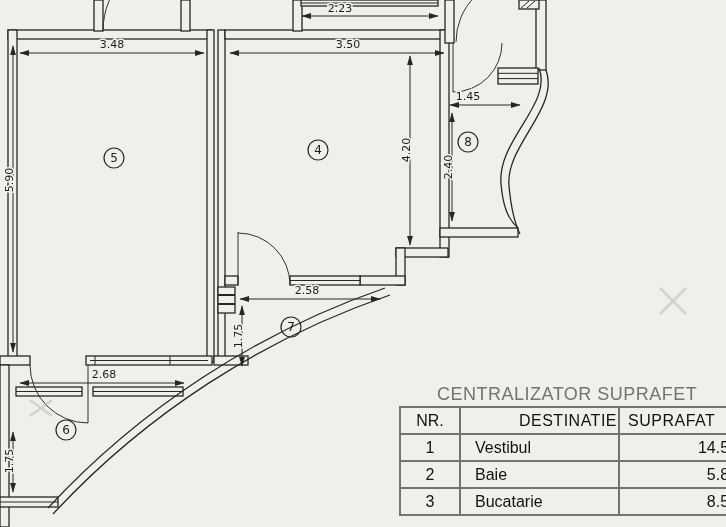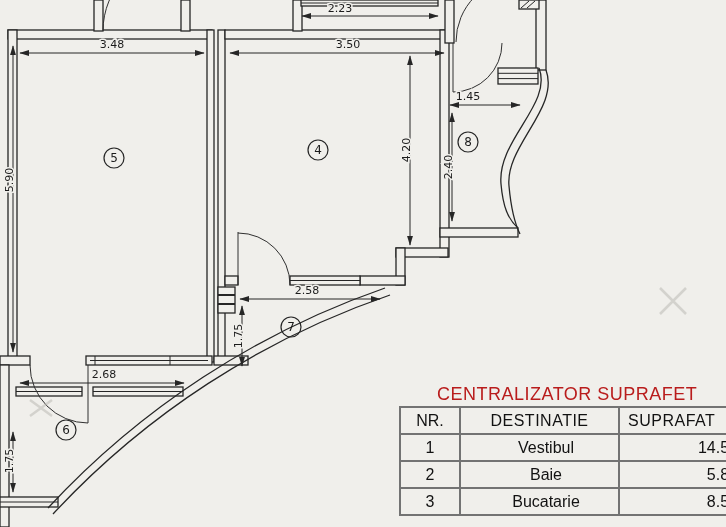--- a/index.html
+++ b/index.html
@@ -15,33 +15,33 @@
   .win{stroke:#262626;stroke-width:1}
   .dim{stroke:#262626;stroke-width:1}
   .dtxt{font:11px "DejaVu Sans",sans-serif;fill:#1b1b1b;paint-order:stroke;stroke:#f0efeb;stroke-width:3px}
   .rnum{font:12px "DejaVu Sans",sans-serif;fill:#1b1b1b}
   .rcirc{fill:none;stroke:#262626;stroke-width:1.2}
   .shaftline{stroke:#262626;stroke-width:2}
   .artifact{stroke:#bcbab4;stroke-width:2.5;opacity:.55;fill:none}
 
   .plan-title{
     position:absolute;left:437px;top:384px;
-    font-size:18px;letter-spacing:.5px;color:#b91c1c;white-space:nowrap;
+    font-size:18px;letter-spacing:.5px;color:#737373;white-space:nowrap;
   }
   .area-table{
     position:absolute;left:399px;top:406px;
     border-collapse:collapse;table-layout:fixed;width:356px;color:#121212;
   }
   .area-table th,.area-table td{
     border:2px solid #737373;font-size:16px;font-weight:400;height:23px;
     overflow:hidden;white-space:nowrap;
   }
   th.c-nr,td.c-nr{width:56px;text-align:center}
-  th.c-dest{width:155px;text-align:center;letter-spacing:.5px}
-  td.c-dest{text-align:center;padding-left:14px}
+  th.c-dest{width:155px;text-align:right;letter-spacing:.5px}
+  td.c-dest{text-align:left;padding-left:14px}
   th.c-area{width:145px;text-align:left;padding-left:8px;letter-spacing:.5px}
   td.c-area{text-align:right;padding-right:36px}
 </style>
 </head>
 <body>
 
 <svg id="plan-svg" width="726" height="527" viewBox="0 0 726 527">
   <defs>
     <marker id="da" viewBox="0 0 10 10" refX="9.3" refY="5" markerWidth="10" markerHeight="10" orient="auto-start-reverse">
       <path d="M10 5 L0 2 L0 8 Z" fill="#262626"></path>

